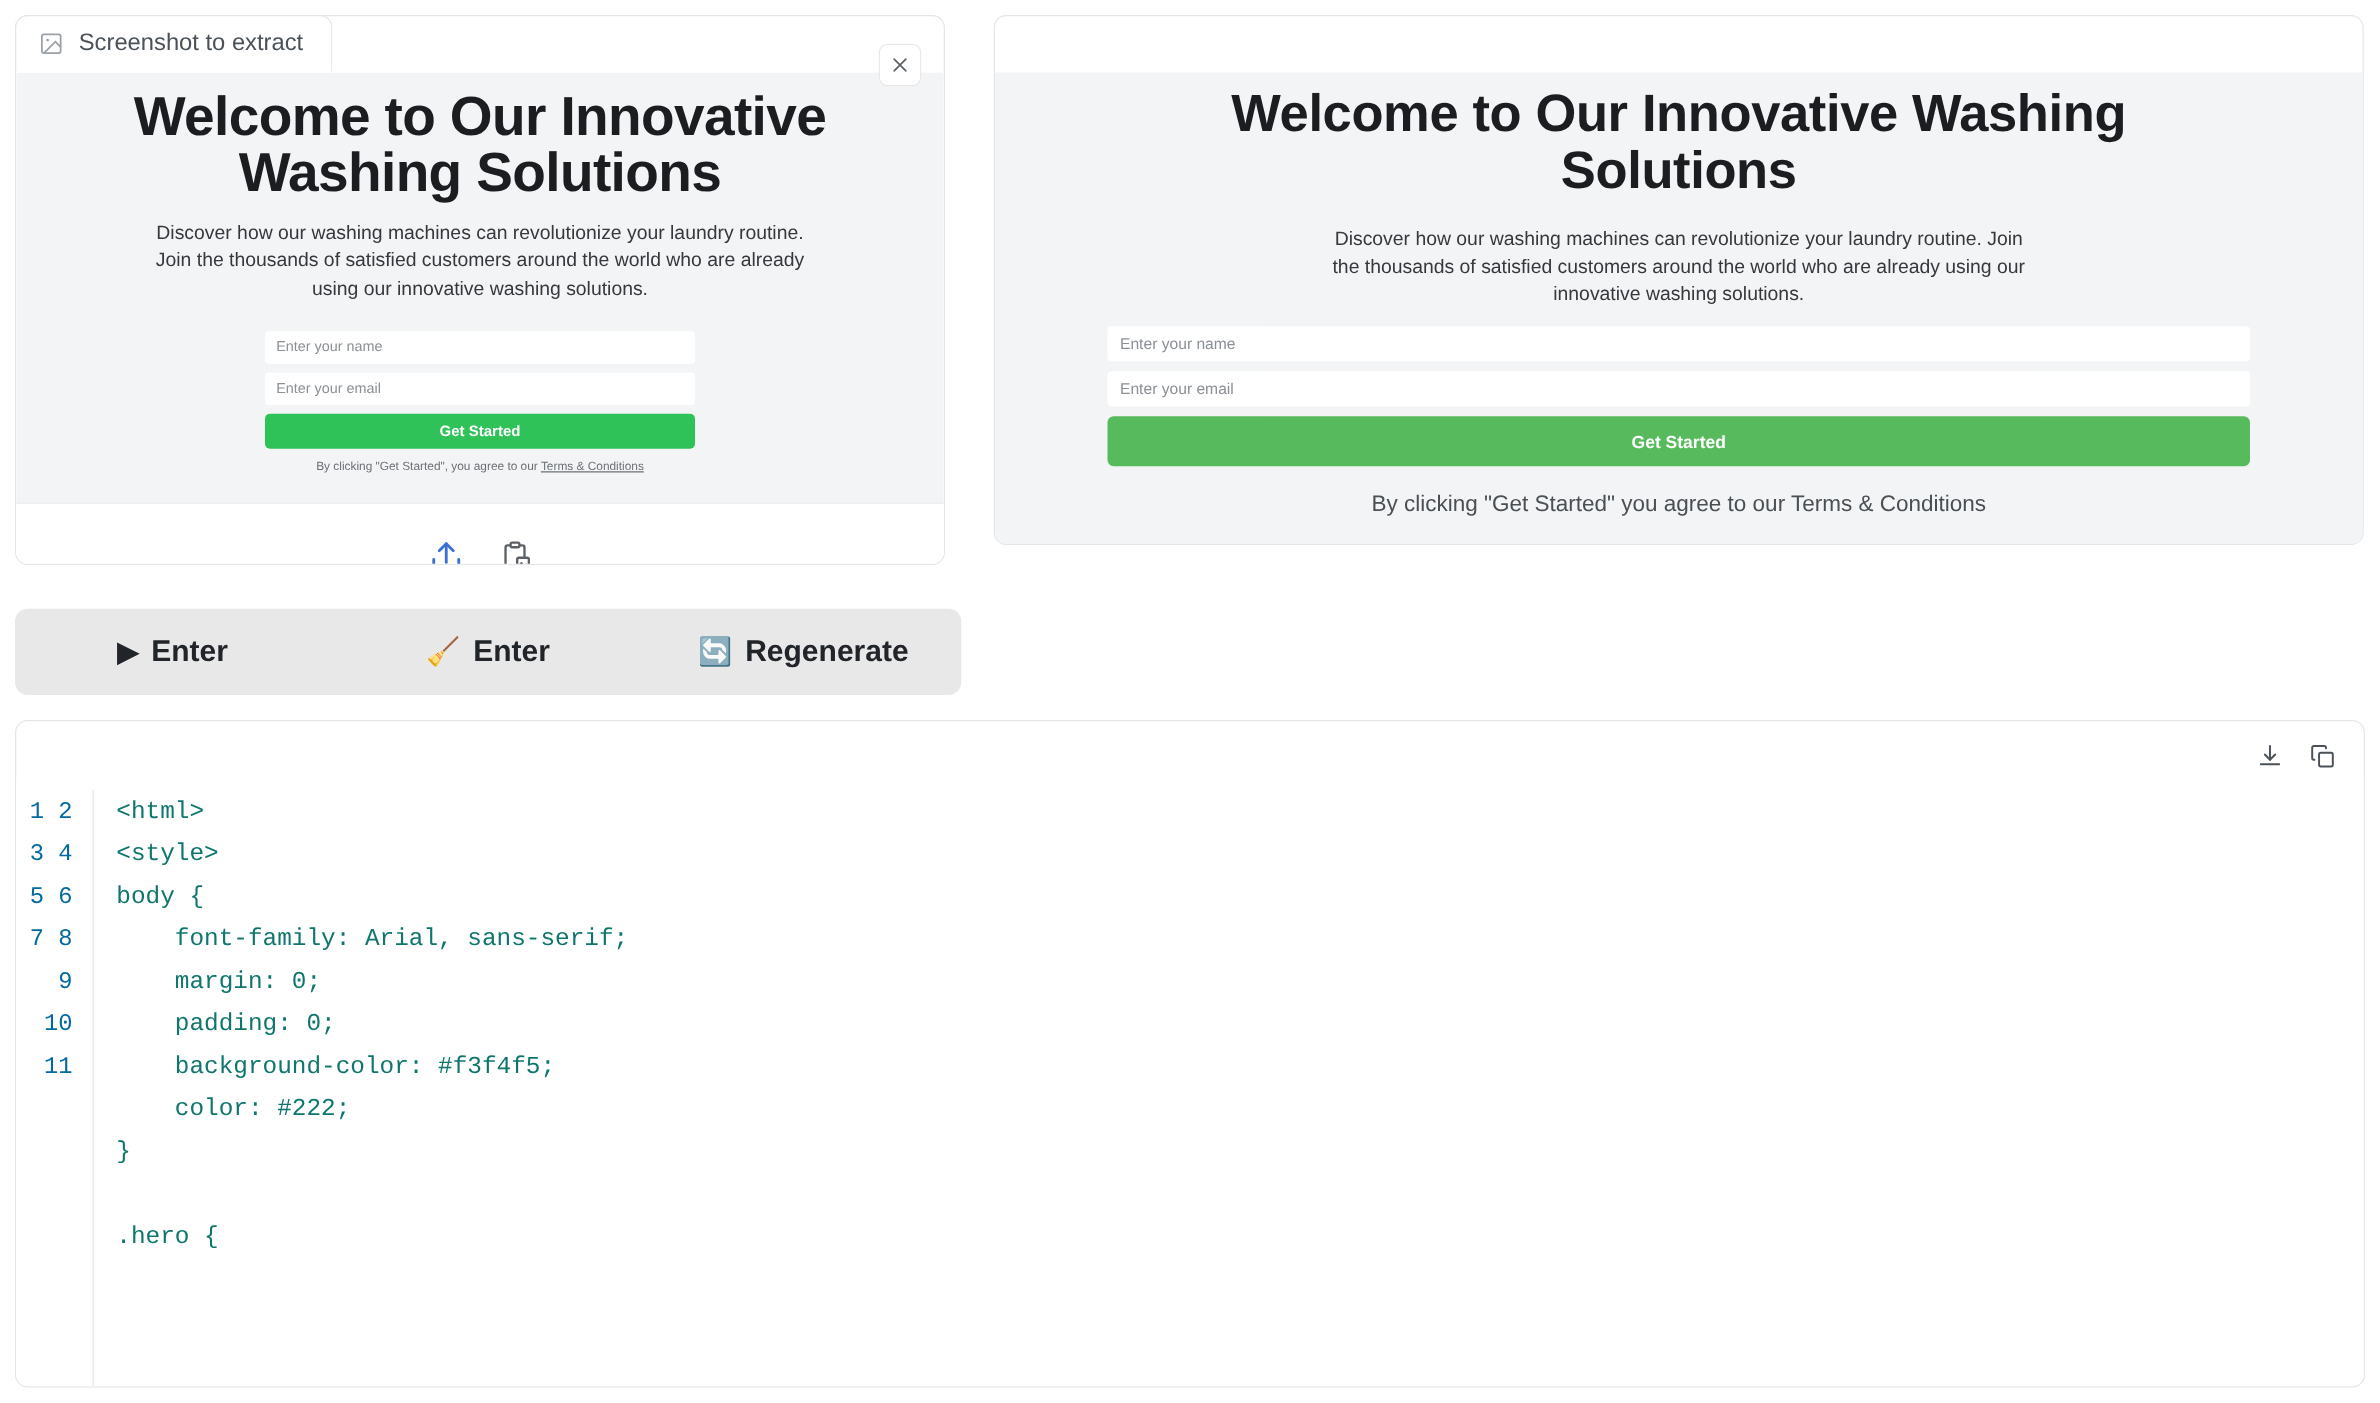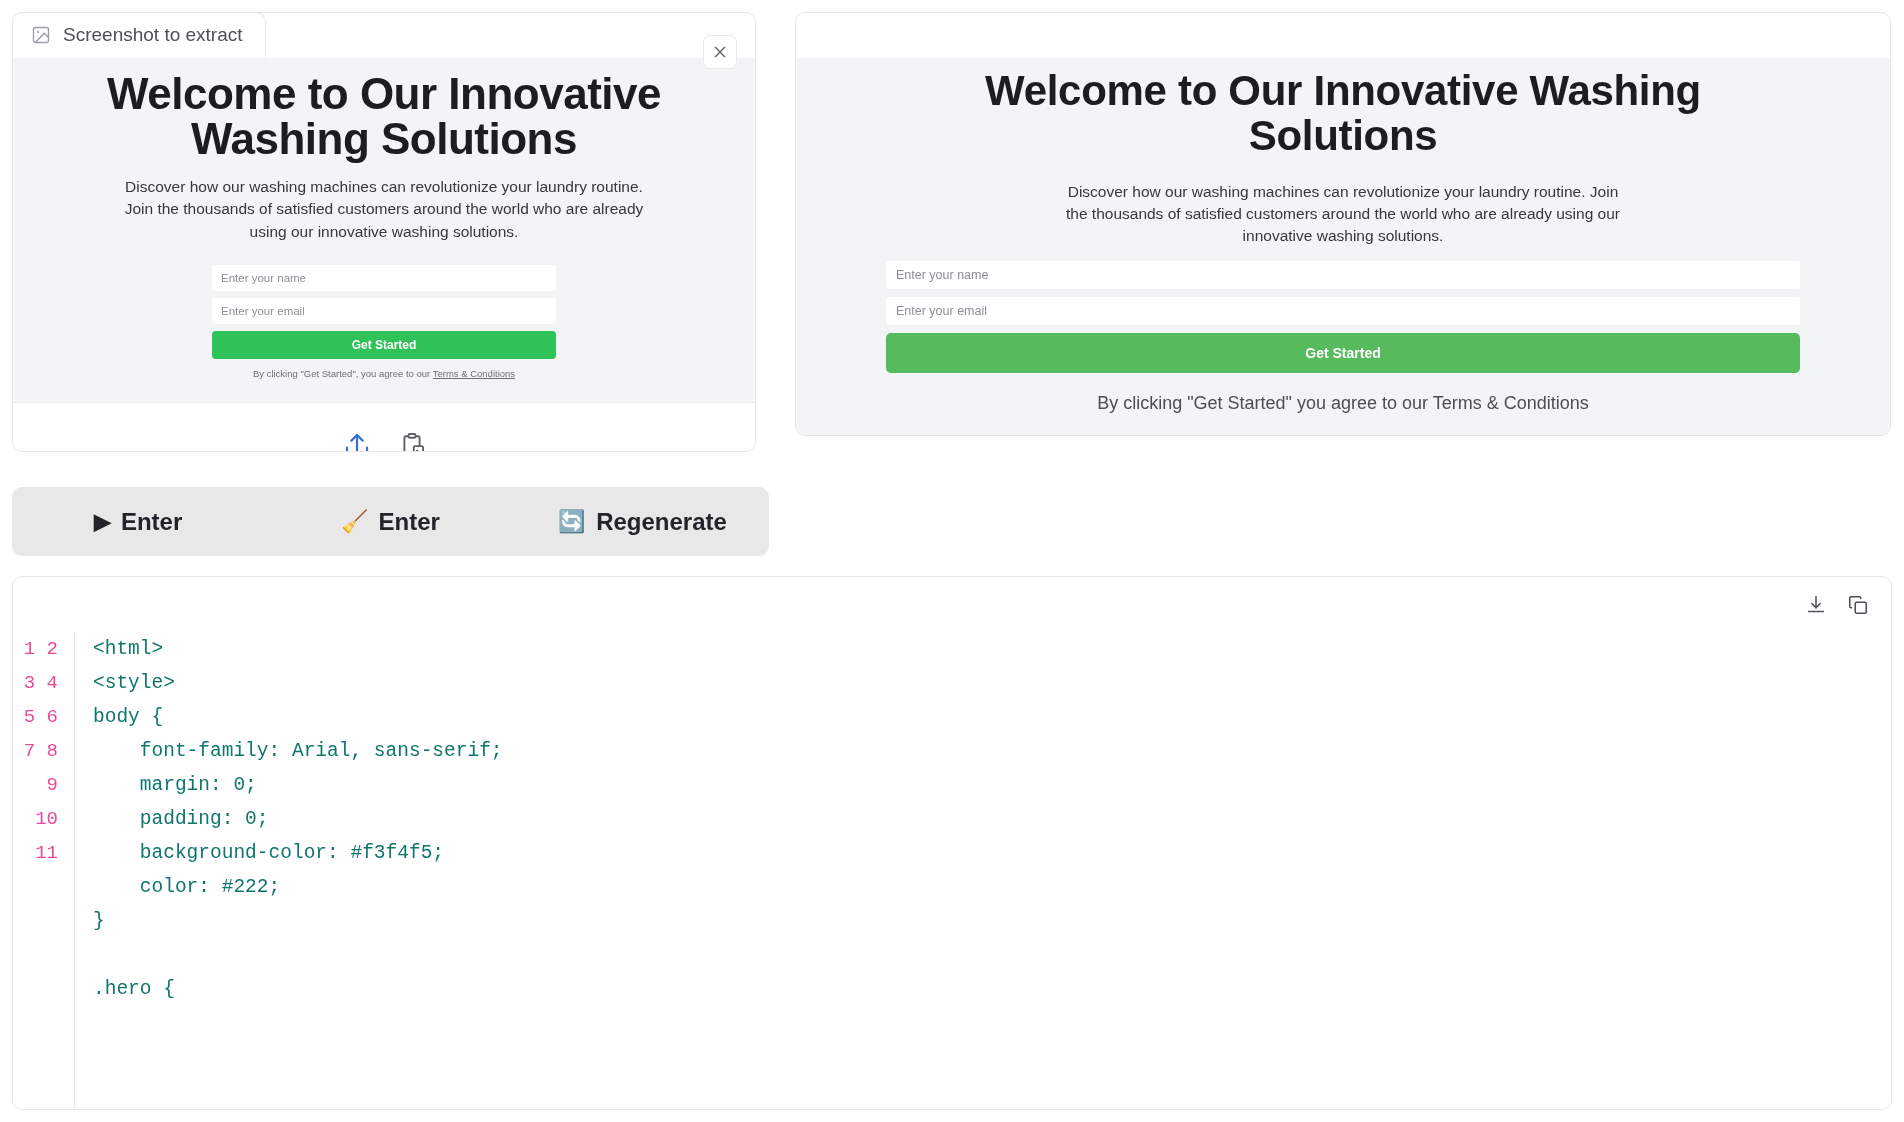--- a/index.html
+++ b/index.html
@@ -247,21 +247,21 @@
   }
   .gutter {
     width: 62px;
     flex: 0 0 62px;
     text-align: right;
     padding-right: 16px;
     border-right: 1px solid #e7e8ea;
     font-family: "Liberation Mono", monospace;
     font-size: 19px;
     line-height: 34px;
-    color: #ec4899;
+    color: #0369a1;
   }
   .code-body {
     flex: 1;
     padding-left: 18px;
     font-family: "Liberation Mono", monospace;
     font-size: 19.5px;
     line-height: 34px;
     color: #0f766e;
     white-space: pre;
   }

